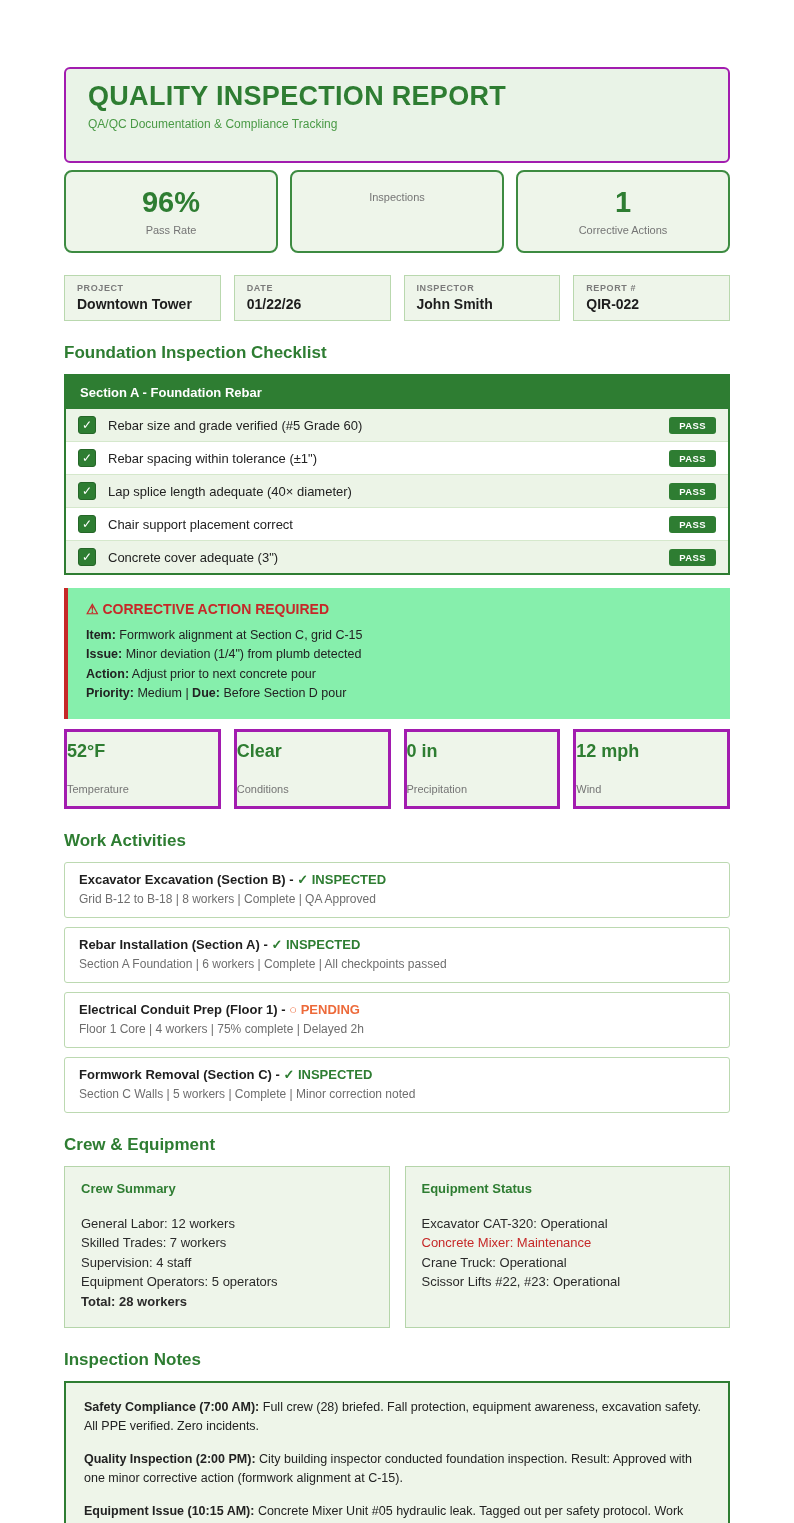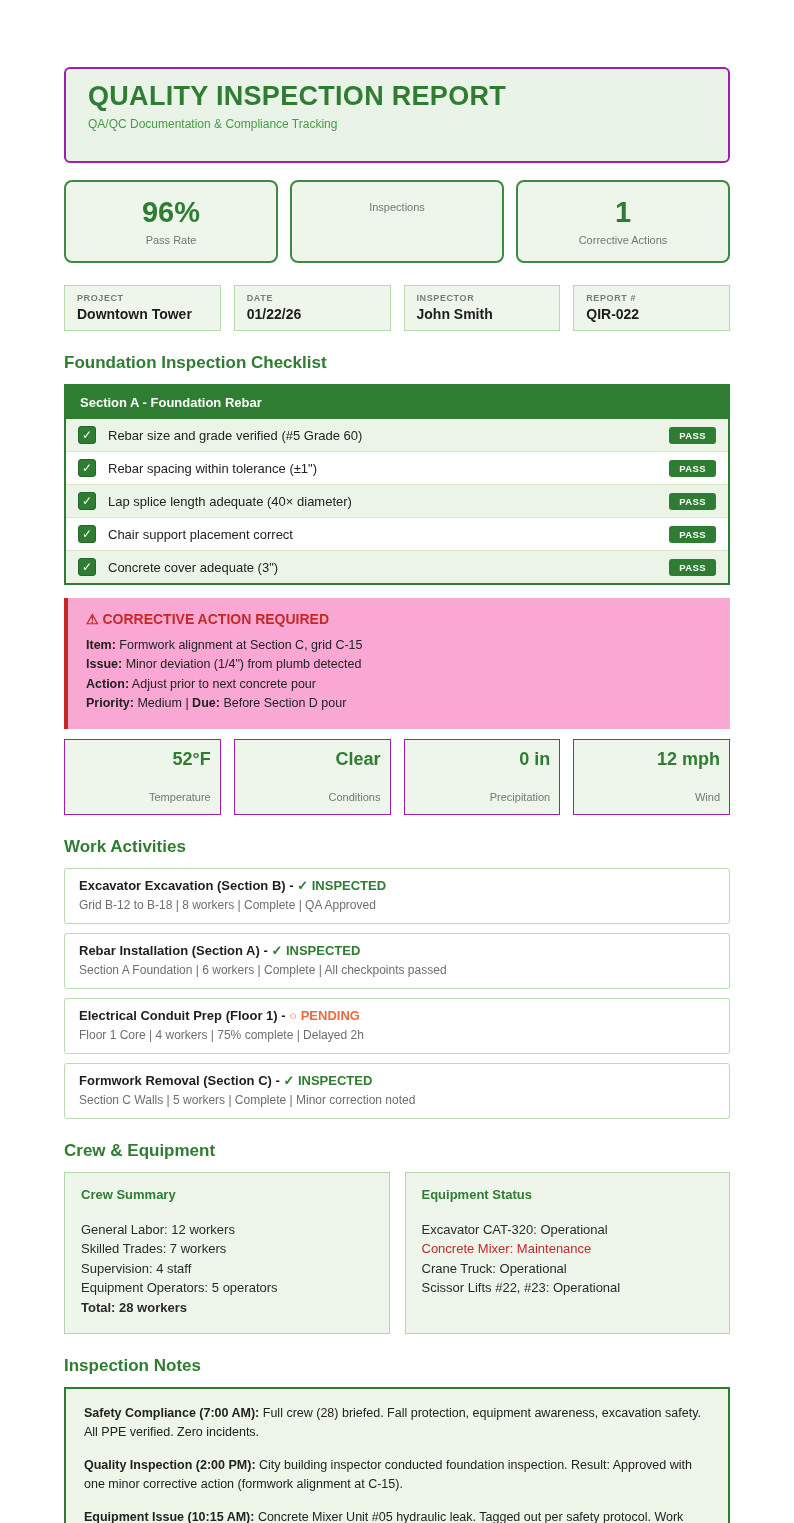--- a/index.html
+++ b/index.html
@@ -6,21 +6,21 @@
   html, body { margin: 0; padding: 0; background: #fff; }
   body { font-family: "Liberation Sans", sans-serif; color: #222; }
   .page { width: 794px; min-height: 1523px; margin: 0 auto; padding: 67px 64px 0; position: relative; background: #fff; }
 
   
   .report-header { border: 2px solid #a21caf; background: #e9f3e7; border-radius: 6px; padding: 12px 22px 30px; }
   .report-title { margin: 0; font-size: 27px; font-weight: bold; color: #2e7d32; letter-spacing: 0.3px; }
   .report-subtitle { font-size: 12px; color: #4a9a46; margin-top: 5px; }
 
   
-  .stats-row { display: flex; gap: 12px; margin-top: 17px; }
+  .stats-row { display: flex; gap: 12px; margin-top: 7px; }
   .stat-card { flex: 1; border: 2px solid #3d8b41; background: #eef5ea; border-radius: 8px; text-align: center; padding: 14px 0 15px; }
   .stat-value { font-size: 29px; font-weight: bold; color: #2e7d32; }
   .stat-label { font-size: 11px; color: #757575; margin-top: 5px; }
 
   
   .info-row { display: flex; gap: 13px; margin-top: 22px; }
   .info-box { flex: 1; background: #eef5ea; border: 1px solid #b9d8ae; padding: 7px 12px 8px; }
   .info-label { font-size: 9px; font-weight: bold; color: #7a7a7a; letter-spacing: 0.6px; }
   .info-value { font-size: 14px; font-weight: bold; color: #1d1d1d; margin-top: 3px; }
 
@@ -29,27 +29,27 @@
   
   .checklist { border: 2px solid #2e7d32; }
   .checklist-header { background: #2e7d32; color: #fff; font-weight: bold; font-size: 13px; padding: 9px 14px; }
   .check-row { display: flex; align-items: center; padding: 7px 12px; font-size: 13px; border-top: 1px solid #d5e8cc; background: #fff; }
   .check-row.alt { background: #ecf4e7; }
   .checkbox { width: 18px; height: 18px; min-width: 18px; background: #2e7d32; border: 1px solid #256628; border-radius: 3px; color: #fff; display: flex; align-items: center; justify-content: center; font-size: 12px; margin-right: 12px; }
   .row-label { flex: 1; color: #222; }
   .badge-pass { background: #2e7d32; color: #fff; font-size: 9.5px; font-weight: bold; padding: 3px 10px; border-radius: 3px; letter-spacing: 0.4px; }
 
   
-  .corrective { background: #f9a8d4; border-left: 4px solid #c62828; padding: 13px 18px 15px; margin-top: 13px; }
+  .corrective { background: #86efac; border-left: 4px solid #c62828; padding: 13px 18px 15px; margin-top: 13px; }
   .ca-title { color: #c62828; font-weight: bold; font-size: 14px; margin-bottom: 9px; }
   .ca-line { font-size: 12.5px; line-height: 1.55; color: #222; }
 
   
   .weather-row { display: flex; gap: 13px; margin-top: 10px; }
-  .weather-card { flex: 1; background: #eef5ea; border: 1px solid #a21caf; text-align: right; padding: 9px 9px 11px; }
+  .weather-card { flex: 1; background: #eef5ea; border: 3px solid #a21caf; text-align: left; padding: 9px 0 11px; }
   .weather-value { font-size: 18px; font-weight: bold; color: #2e7d32; }
   .weather-label { font-size: 11px; color: #757575; margin-top: 21px; }
 
   
   .activity { border: 1px solid #bcd9b1; border-radius: 3px; padding: 9px 14px 11px; margin-bottom: 9px; background: #fff; }
   .activity-title { font-size: 13px; font-weight: bold; color: #1e1e1e; }
   .activity-title .status { color: #2e7d32; }
   .activity-title .status.pending { color: #ed6a3a; }
   .activity-meta { font-size: 12px; color: #6e6e6e; margin-top: 5px; }
 

